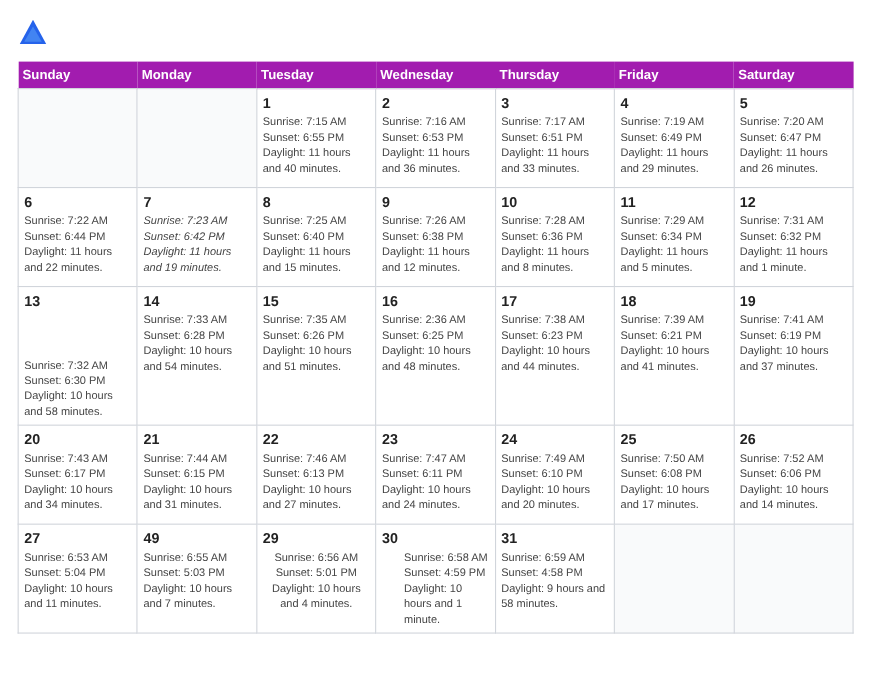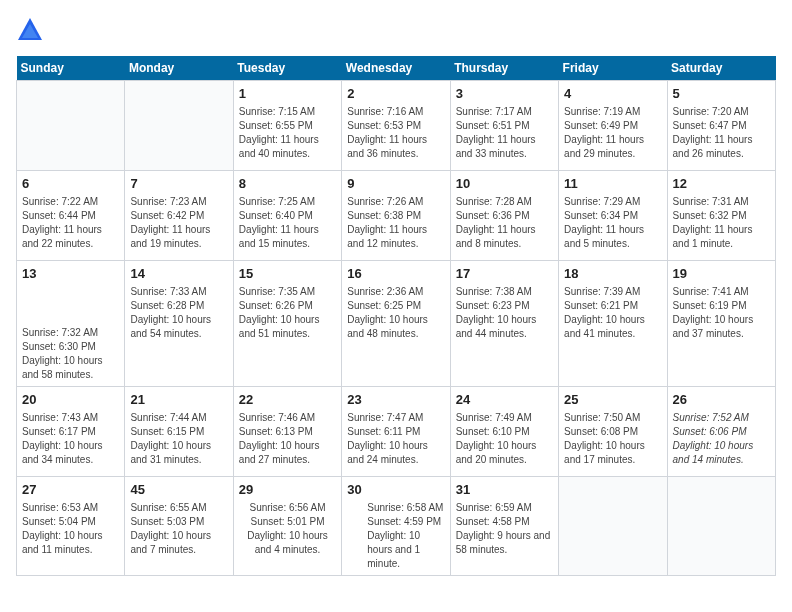--- a/index.html
+++ b/index.html
@@ -43,21 +43,21 @@
     .location {
       font-size: 14px;
       color: #555;
     }
     table {
       width: 100%;
       border-collapse: collapse;
       font-size: 11px;
     }
     thead th {
-      background-color: #0369a1;
+      background-color: #a21caf;
       color: #fff;
       padding: 5px 4px;
       text-align: left;
       font-weight: bold;
       font-size: 12px;
     }
     tbody td {
       border: 1px solid #d1d5db;
       vertical-align: top;
       padding: 4px 5px;
@@ -150,21 +150,21 @@
       </tr>
       <tr>
         <td>
           <div class="day-num">6</div>
           <div class="day-info" style="white-space: pre-line;">Sunrise: 7:22 AM
 Sunset: 6:44 PM
 Daylight: 11 hours and 22 minutes.</div>
         </td>
         <td>
           <div class="day-num">7</div>
-          <div class="day-info" style="white-space: pre-line;">Sunrise: 7:23 AM
+          <div class="day-info" style="white-space: pre-line; font-style: italic;">Sunrise: 7:23 AM
 Sunset: 6:42 PM
 Daylight: 11 hours and 19 minutes.</div>
         </td>
         <td>
           <div class="day-num">8</div>
           <div class="day-info" style="white-space: pre-line;">Sunrise: 7:25 AM
 Sunset: 6:40 PM
 Daylight: 11 hours and 15 minutes.</div>
         </td>
         <td>
@@ -268,34 +268,34 @@
 Daylight: 10 hours and 20 minutes.</div>
         </td>
         <td>
           <div class="day-num">25</div>
           <div class="day-info" style="white-space: pre-line;">Sunrise: 7:50 AM
 Sunset: 6:08 PM
 Daylight: 10 hours and 17 minutes.</div>
         </td>
         <td>
           <div class="day-num">26</div>
-          <div class="day-info" style="white-space: pre-line; font-style: italic;">Sunrise: 7:52 AM
+          <div class="day-info" style="white-space: pre-line;">Sunrise: 7:52 AM
 Sunset: 6:06 PM
 Daylight: 10 hours and 14 minutes.</div>
         </td>
       </tr>
       <tr>
         <td>
           <div class="day-num">27</div>
           <div class="day-info" style="white-space: pre-line;">Sunrise: 6:53 AM
 Sunset: 5:04 PM
 Daylight: 10 hours and 11 minutes.</div>
         </td>
         <td>
-          <div class="day-num">45</div>
+          <div class="day-num">49</div>
           <div class="day-info" style="white-space: pre-line;">Sunrise: 6:55 AM
 Sunset: 5:03 PM
 Daylight: 10 hours and 7 minutes.</div>
         </td>
         <td>
           <div class="day-num">29</div>
           <div class="day-info" style="white-space: pre-line; text-align: center;">Sunrise: 6:56 AM
 Sunset: 5:01 PM
 Daylight: 10 hours and 4 minutes.</div>
         </td>

